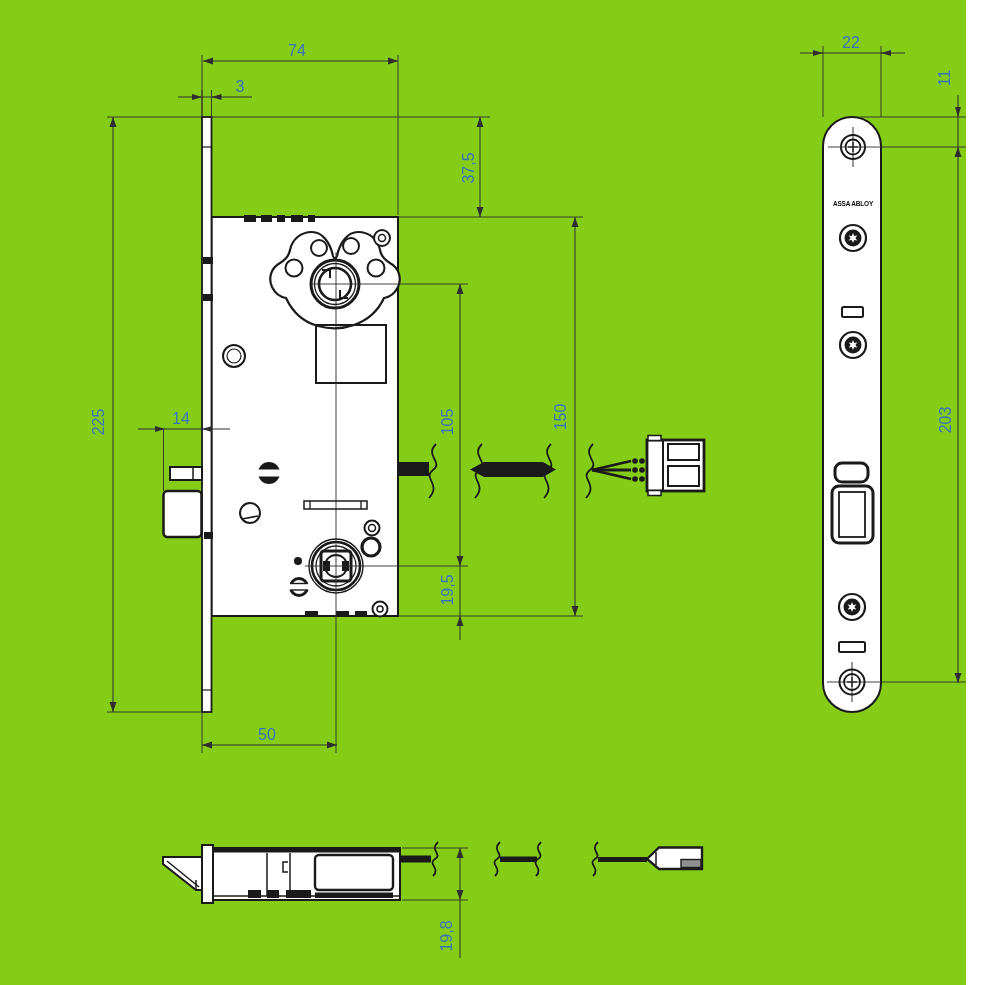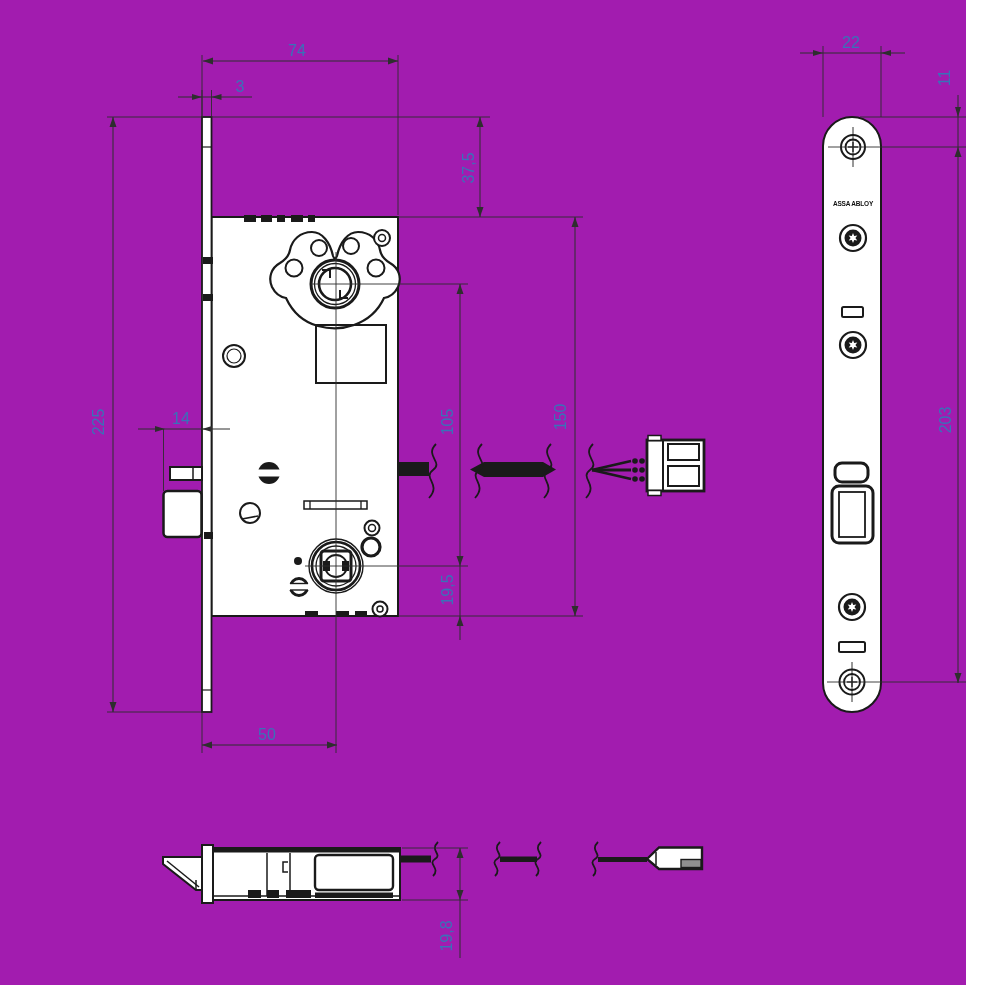--- a/index.html
+++ b/index.html
@@ -1,16 +1,16 @@
 <!DOCTYPE html>
 <html><head>
 <meta charset="utf-8">
 <style>
   html,body{margin:0;padding:0;background:#ffffff;}
-  .stage{position:relative;width:966px;height:985px;background:#a21caf;overflow:hidden;}
+  .stage{position:relative;width:966px;height:985px;background:#84cc16;overflow:hidden;}
   svg{position:absolute;left:0;top:0;}
   .obj{stroke:#1a1a1a;fill:none;}
   .objw{stroke:#1a1a1a;fill:#ffffff;}
   .fillb{fill:#1a1a1a;stroke:none;}
   .dim{stroke:#2e2e2e;stroke-width:1;fill:none;}
   .thin{stroke:#2e2e2e;stroke-width:0.9;fill:none;}
   .arr{fill:#2e2e2e;stroke:none;}
   .dimtxt{font-family:"Liberation Sans",sans-serif;font-size:16px;fill:#3a72b8;}
   .logotxt{font-family:"Liberation Sans",sans-serif;font-size:6.5px;font-weight:bold;fill:#101010;letter-spacing:-0.2px;}
 </style>

